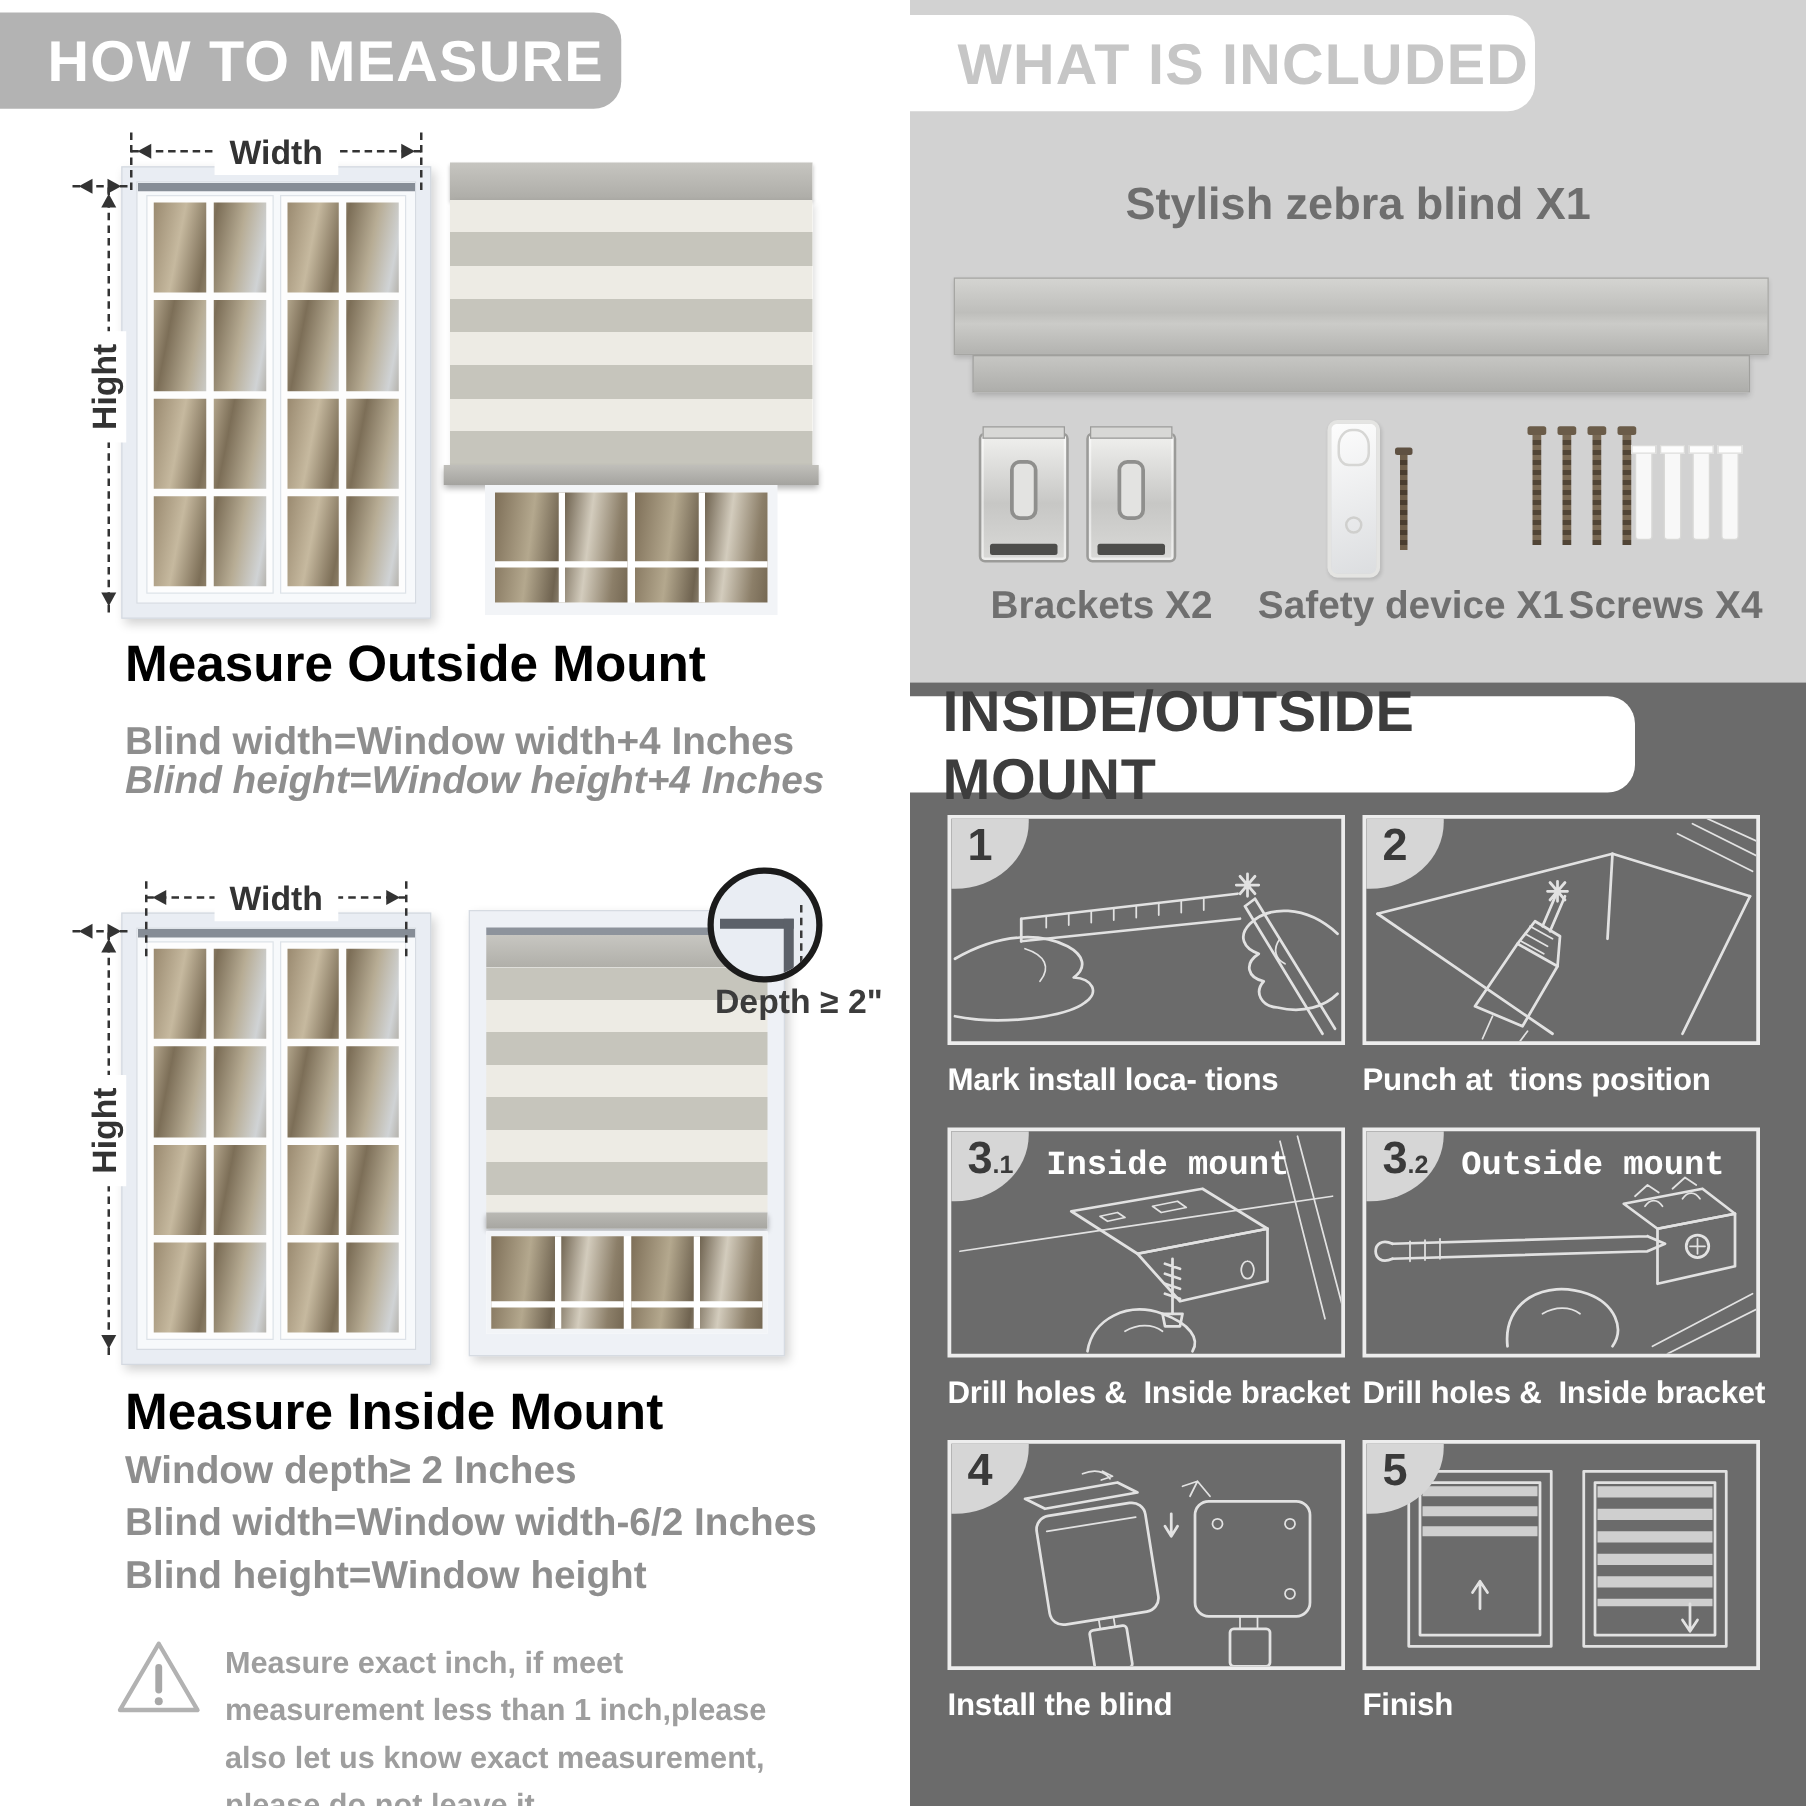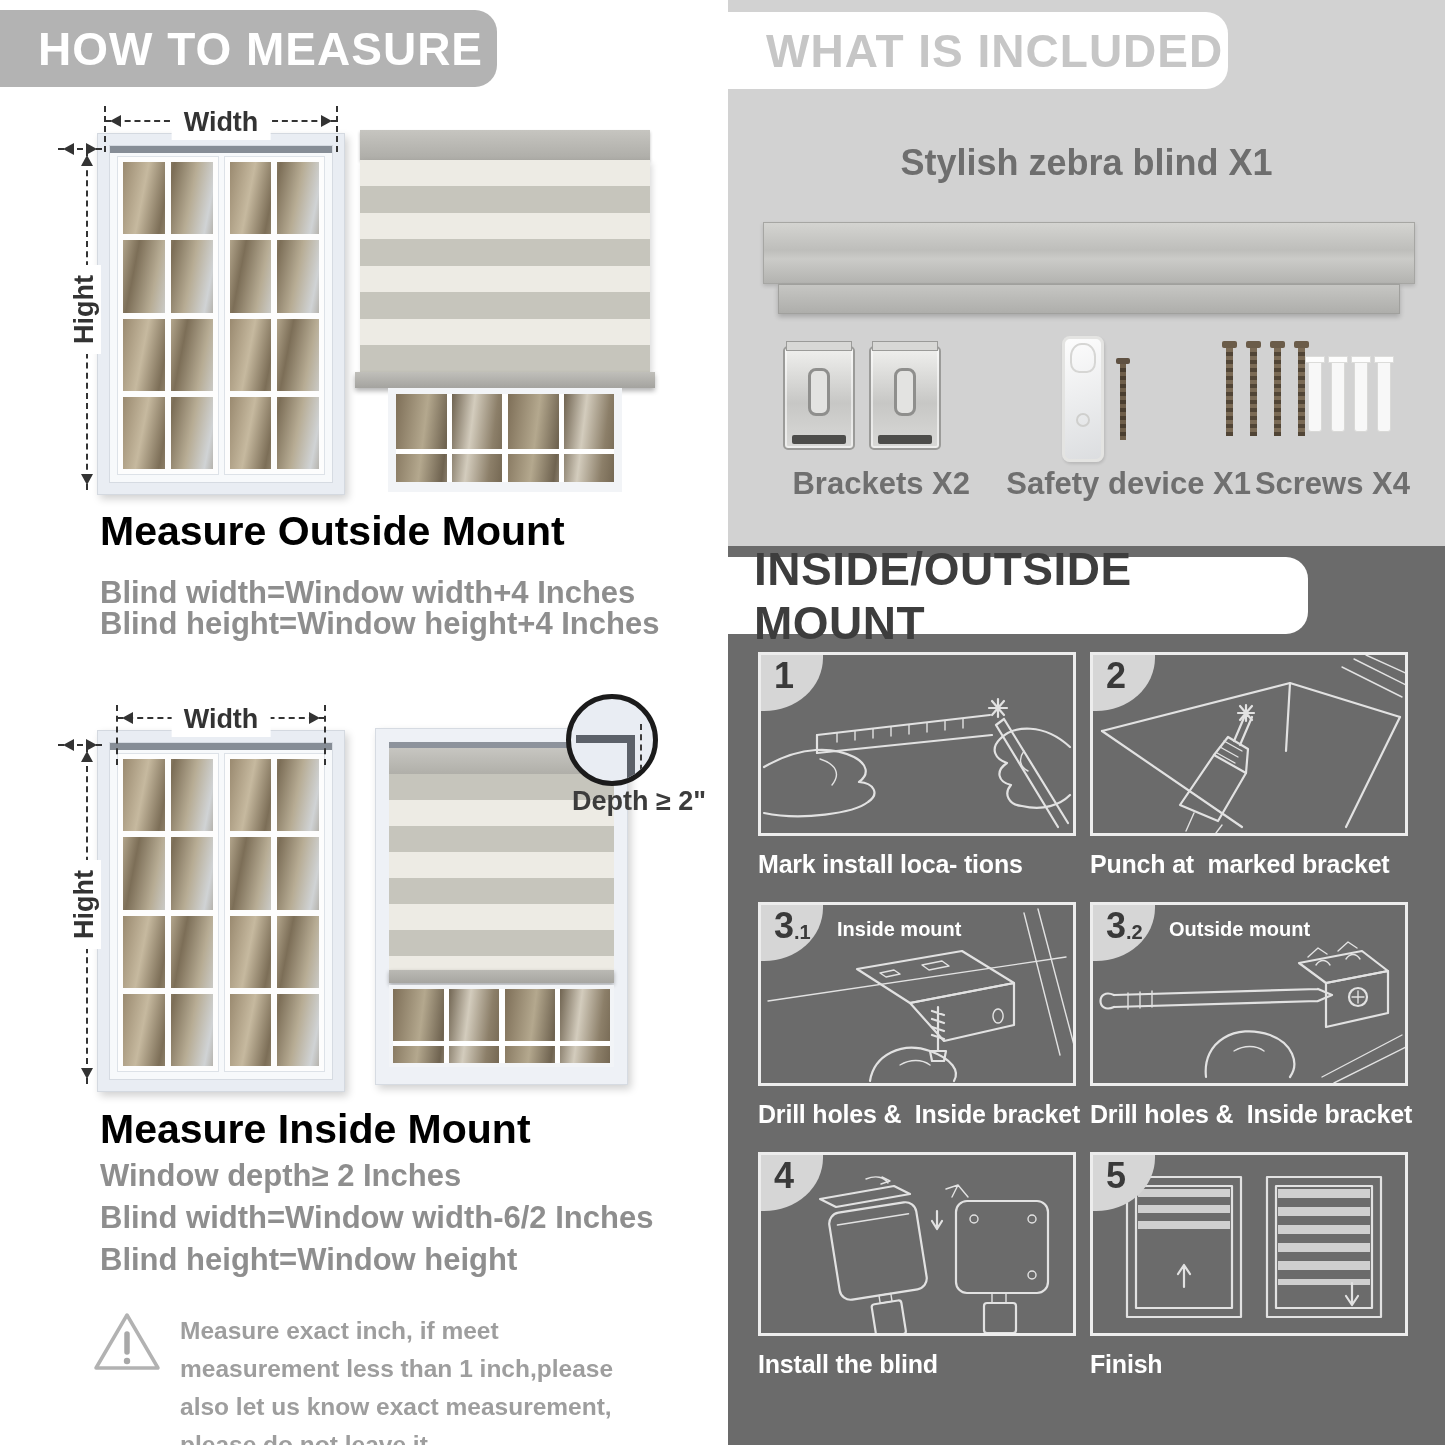--- a/index.html
+++ b/index.html
@@ -182,22 +182,22 @@
   .pill-dark span{color:#3d3d3d;font-size:46px;font-weight:bold;letter-spacing:.5px;}
 
   .step{position:absolute;width:318px;}
   .panel{width:318px;height:184px;border:3px solid #ededed;box-sizing:border-box;
     position:relative;overflow:hidden;}
   .badge{position:absolute;top:0;left:0;width:62px;height:56px;background:#d6d6d6;
     border-radius:0 0 95% 0;display:flex;align-items:flex-start;
     padding:3px 0 0 13px;box-sizing:border-box;}
   .badge .n{font-size:36px;font-weight:bold;color:#3a3a3a;line-height:1;}
   .badge .s{font-size:20px;font-weight:bold;color:#3a3a3a;margin-top:13px;}
-  .inner-label{position:absolute;top:13px;left:76px;font-size:20px;
-    font-weight:bold;color:#fff;white-space:pre;}
+  .inner-label{position:absolute;top:13px;left:76px;font-size:27px;
+    font-weight:bold;color:#fff;white-space:pre;font-family:Liberation Mono, monospace;}
   .caption{margin-top:14px;font-size:25px;font-weight:bold;color:#fff;
     white-space:pre;letter-spacing:-0.2px;}
   .art{position:absolute;left:0;top:0;width:312px;height:178px;}
   .art path,.art line,.art circle,.art rect,.art polyline{
     stroke:#e2e2e2;stroke-width:2.2;fill:none;
     stroke-linecap:round;stroke-linejoin:round;}
   .art .fill{fill:#cfcfcf;stroke:none;}
   .art .thin{stroke-width:1.4;}
 
   .warn-svg path{stroke:#b2b2b2;stroke-width:3.5;fill:none;stroke-linejoin:round;}
@@ -255,21 +255,21 @@
     <div class="underwin">
       <div class="uw">
         <div class="uglass"></div>
         <div class="uglass"></div>
       </div>
     </div>
   </div>
 
   <div class="abs h2" style="left:100px;top:508px;">Measure Outside Mount</div>
   <div class="abs bodyline" style="left:100px;top:563px;margin-top:12px;">Blind width=Window width+4 Inches</div>
-  <div class="abs bodyline" style="left:100px;top:606px;">Blind height=Window height+4 Inches</div>
+  <div class="abs bodyline" style="left:100px;top:606px;font-style:italic;">Blind height=Window height+4 Inches</div>
 
   <div class="abs win" style="left:97px;top:730px;width:248px;height:362px;">
     <div class="win-in">
       <div class="sash">
         <div class="pane"></div>
           <div class="pane"></div>
         <div class="pane"></div>
           <div class="pane"></div>
         <div class="pane"></div>
           <div class="pane"></div>
@@ -412,21 +412,21 @@
         <path class="thin" d="M126,92 L144,102 M130,86 L148,96 M123,98 L141,108"></path>
         <path d="M140,86 L152,58 M146,90 L158,62"></path>
         <path d="M152,50 L152,66 M144,58 L160,58 M146,51 L158,65 M158,51 L146,65"></path>
         <path class="thin" d="M100,158 L92,176 M128,170 L122,178"></path>
       </svg>
       <div class="badge">
         <span class="n">2</span>
         <span class="s"></span>
       </div>
     </div>
-    <div class="caption">Punch at  marked bracket</div>
+    <div class="caption">Punch at  tions position</div>
   </div>
 
   <div class="step" style="left:30px;top:356px;">
     <div class="panel">
       <svg class="art" viewBox="0 0 310 178">
         <path class="thin" d="M6,96 L304,52"></path>
         <path class="thin" d="M262,8 L298,150 M276,4 L312,140"></path>
         <path d="M95,64 L200,46 L252,78 L148,98 Z"></path>
         <path d="M148,98 L252,78 L252,120 L182,136 L148,98"></path>
         <path class="thin" d="M160,60 l20,-4 l7,5 l-20,4 z M118,68 l14,-3 l6,4 l-14,3 z"></path>

